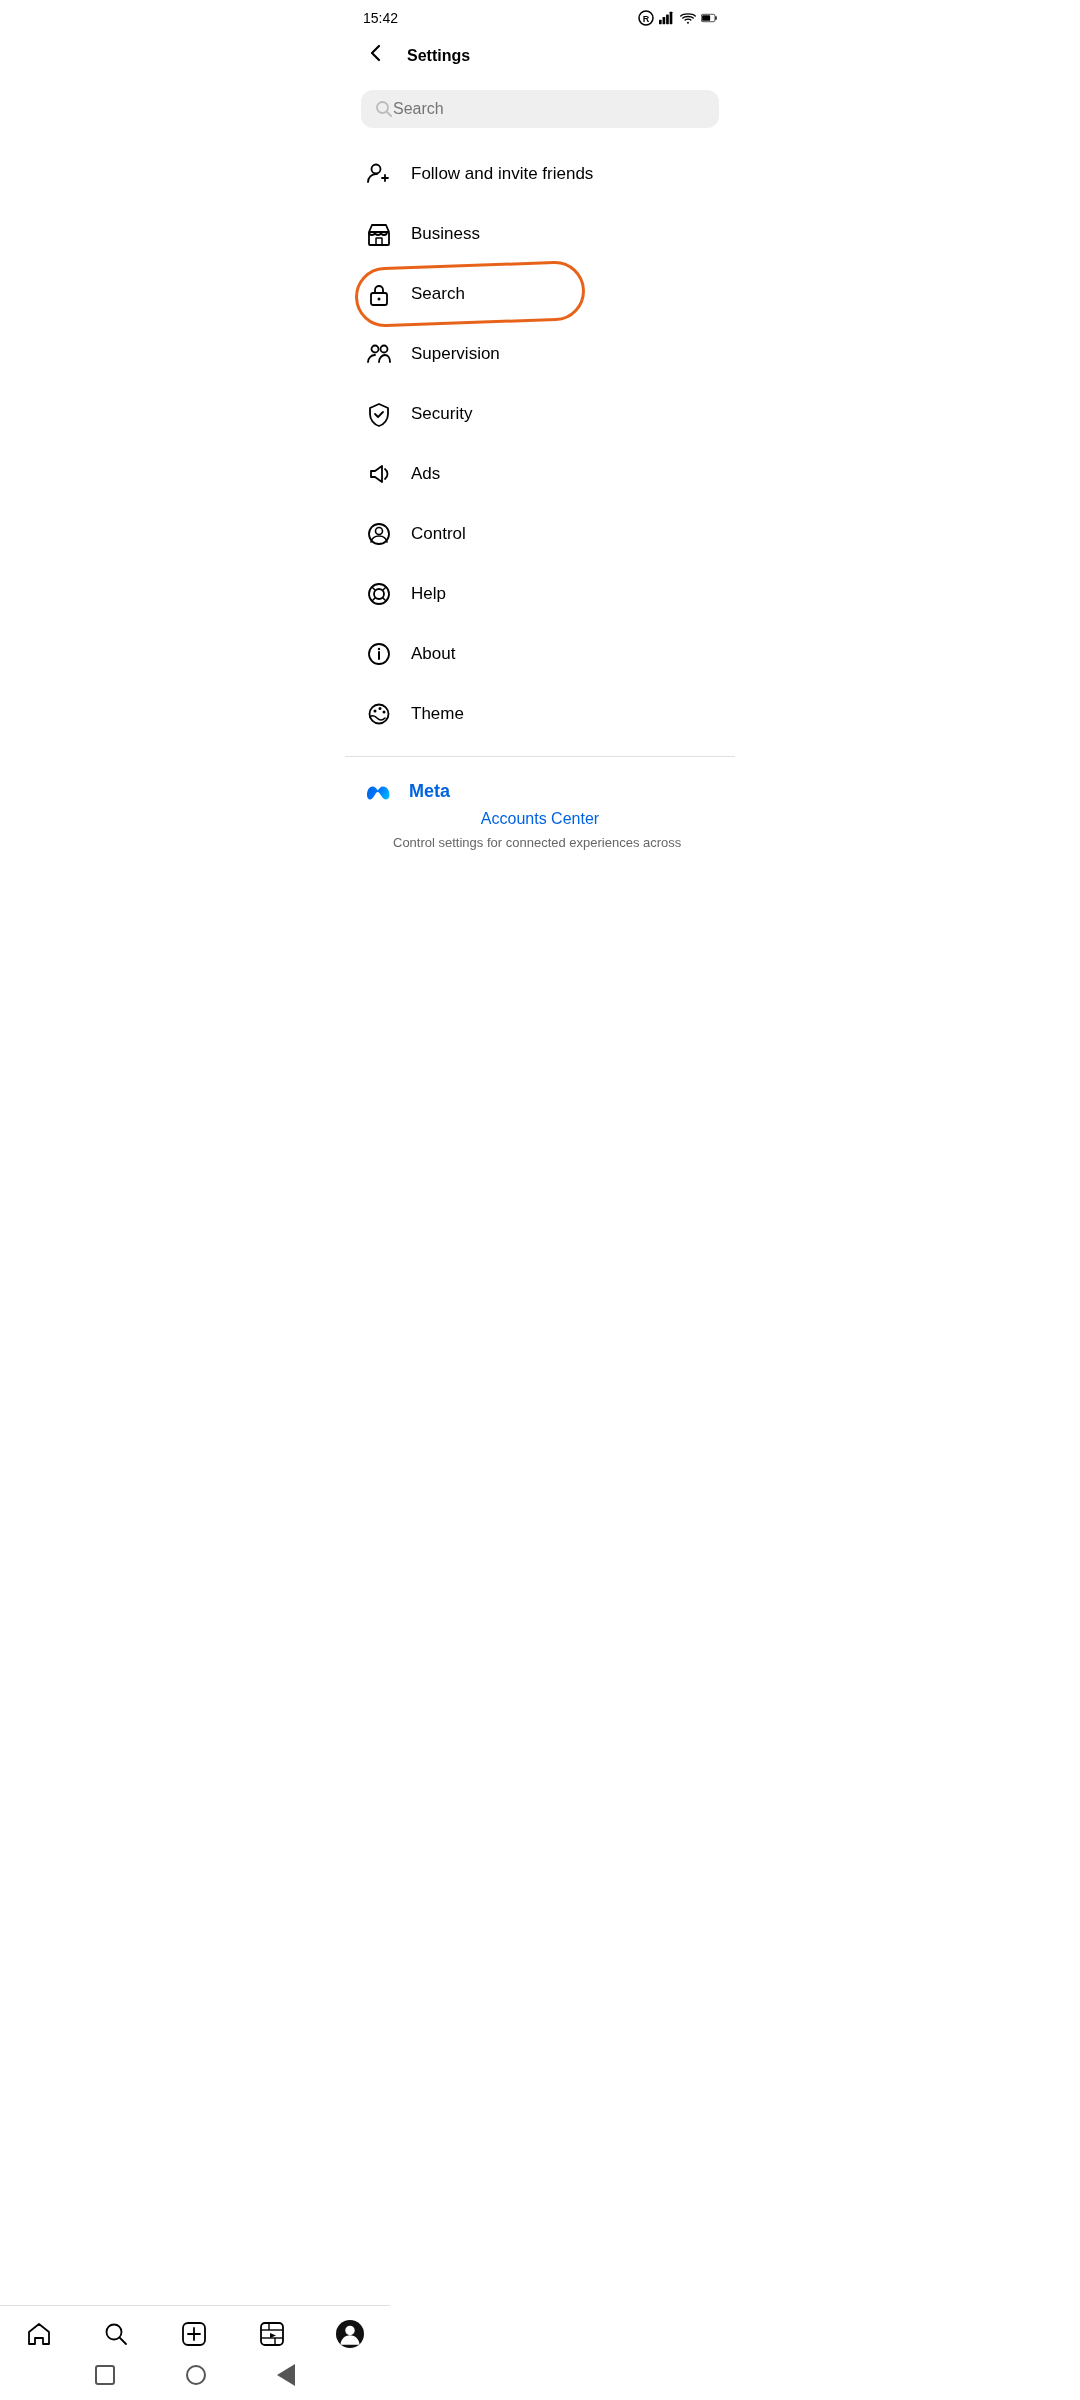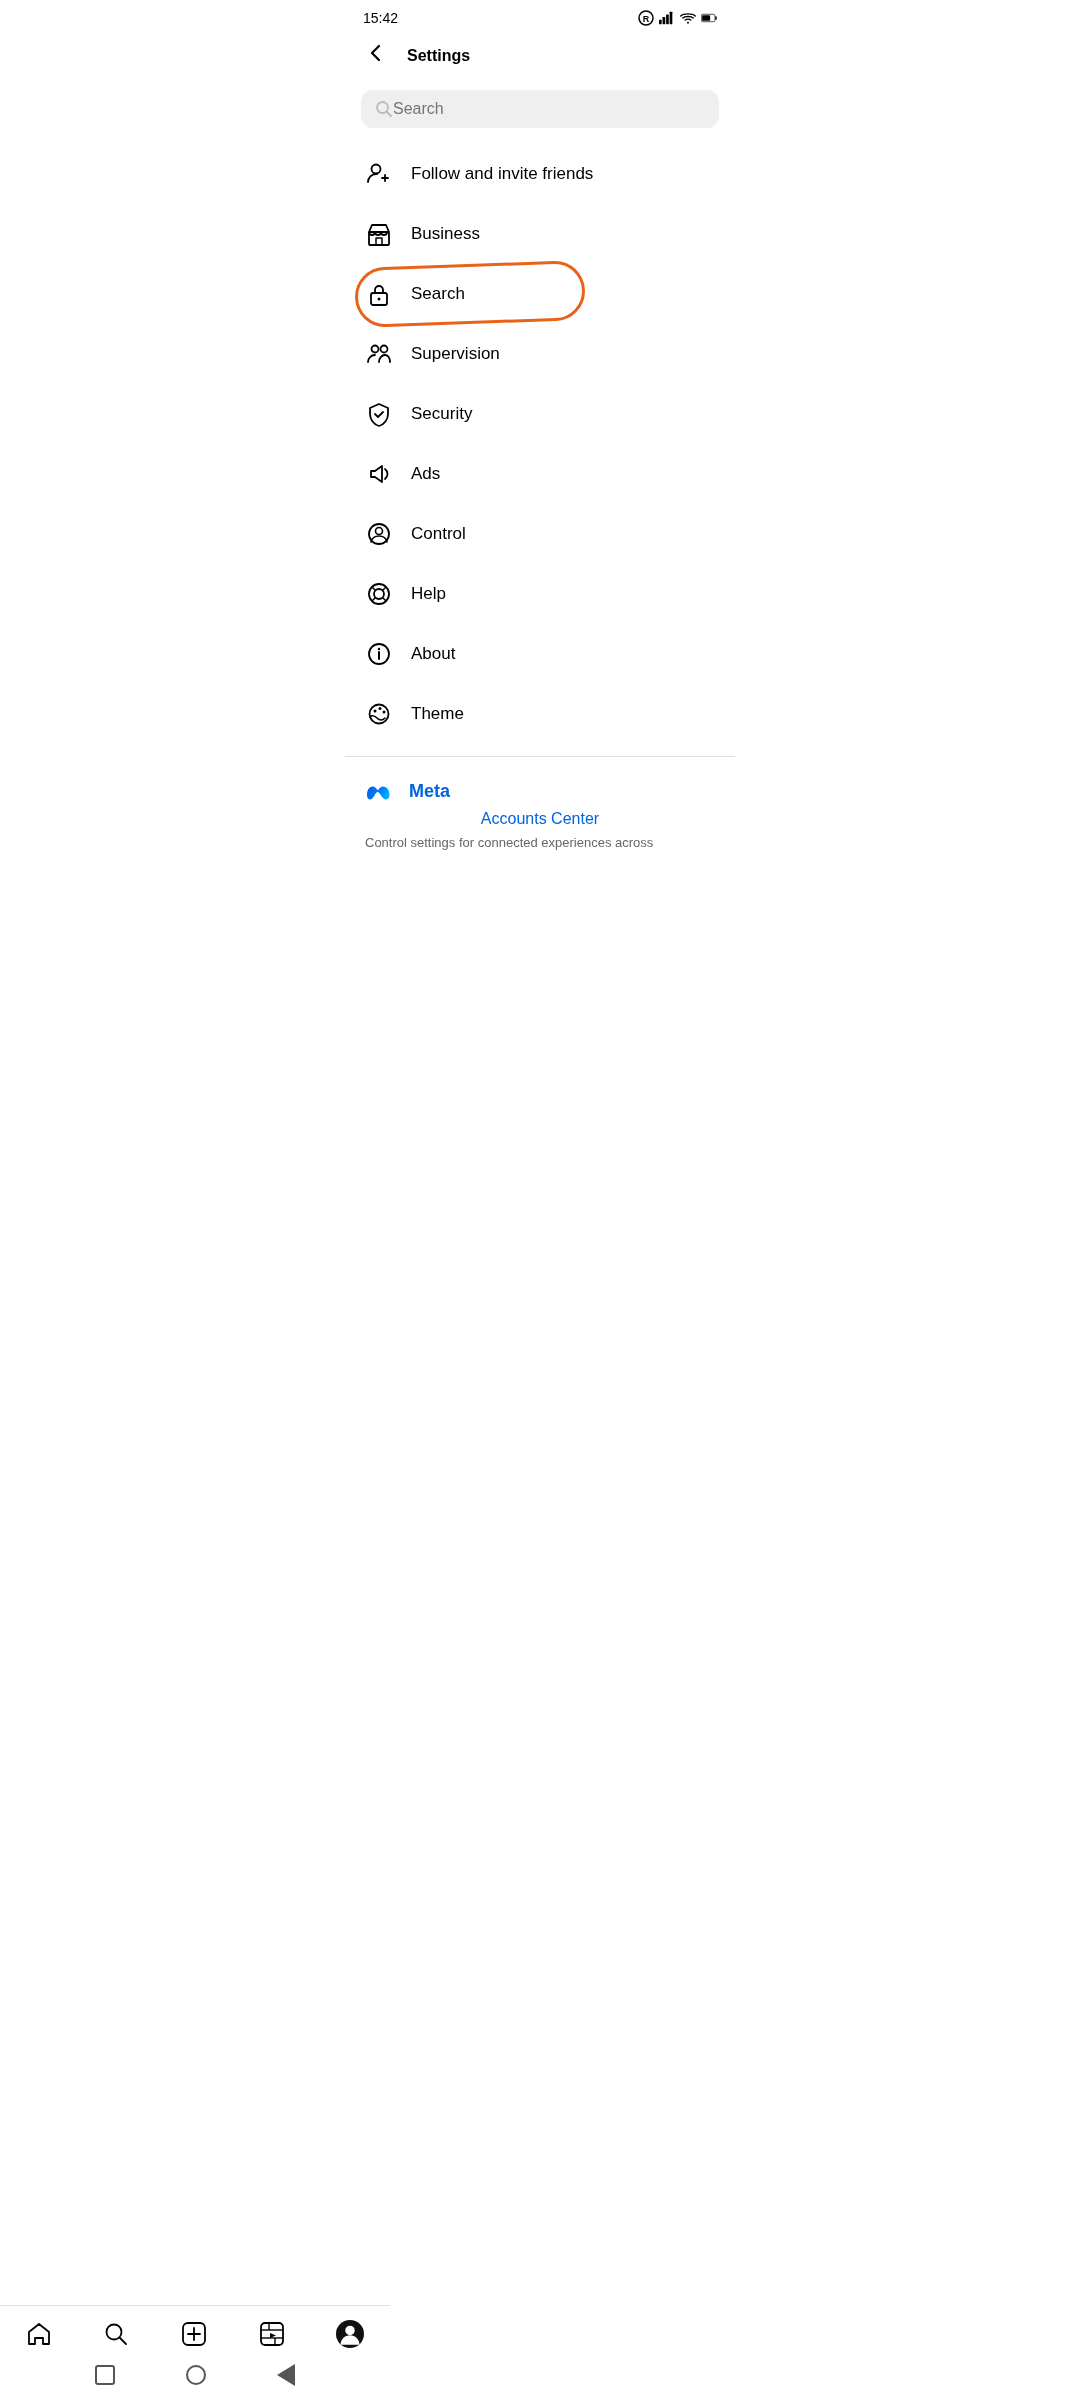--- a/index.html
+++ b/index.html
@@ -139,20 +139,21 @@
       color: #0064e0;
       font-weight: 500;
       margin-bottom: 6px;
       cursor: pointer;
       text-align: center;
     }
     .meta-description {
       font-size: 13px;
       color: #666;
       line-height: 1.4;
+      margin-left: 28px;
     }
     .nav-item {
       display: flex;
       flex-direction: column;
       align-items: center;
       cursor: pointer;
       padding: 4px 12px;
     }
     .nav-item svg { width: 26px; height: 26px; }
 

